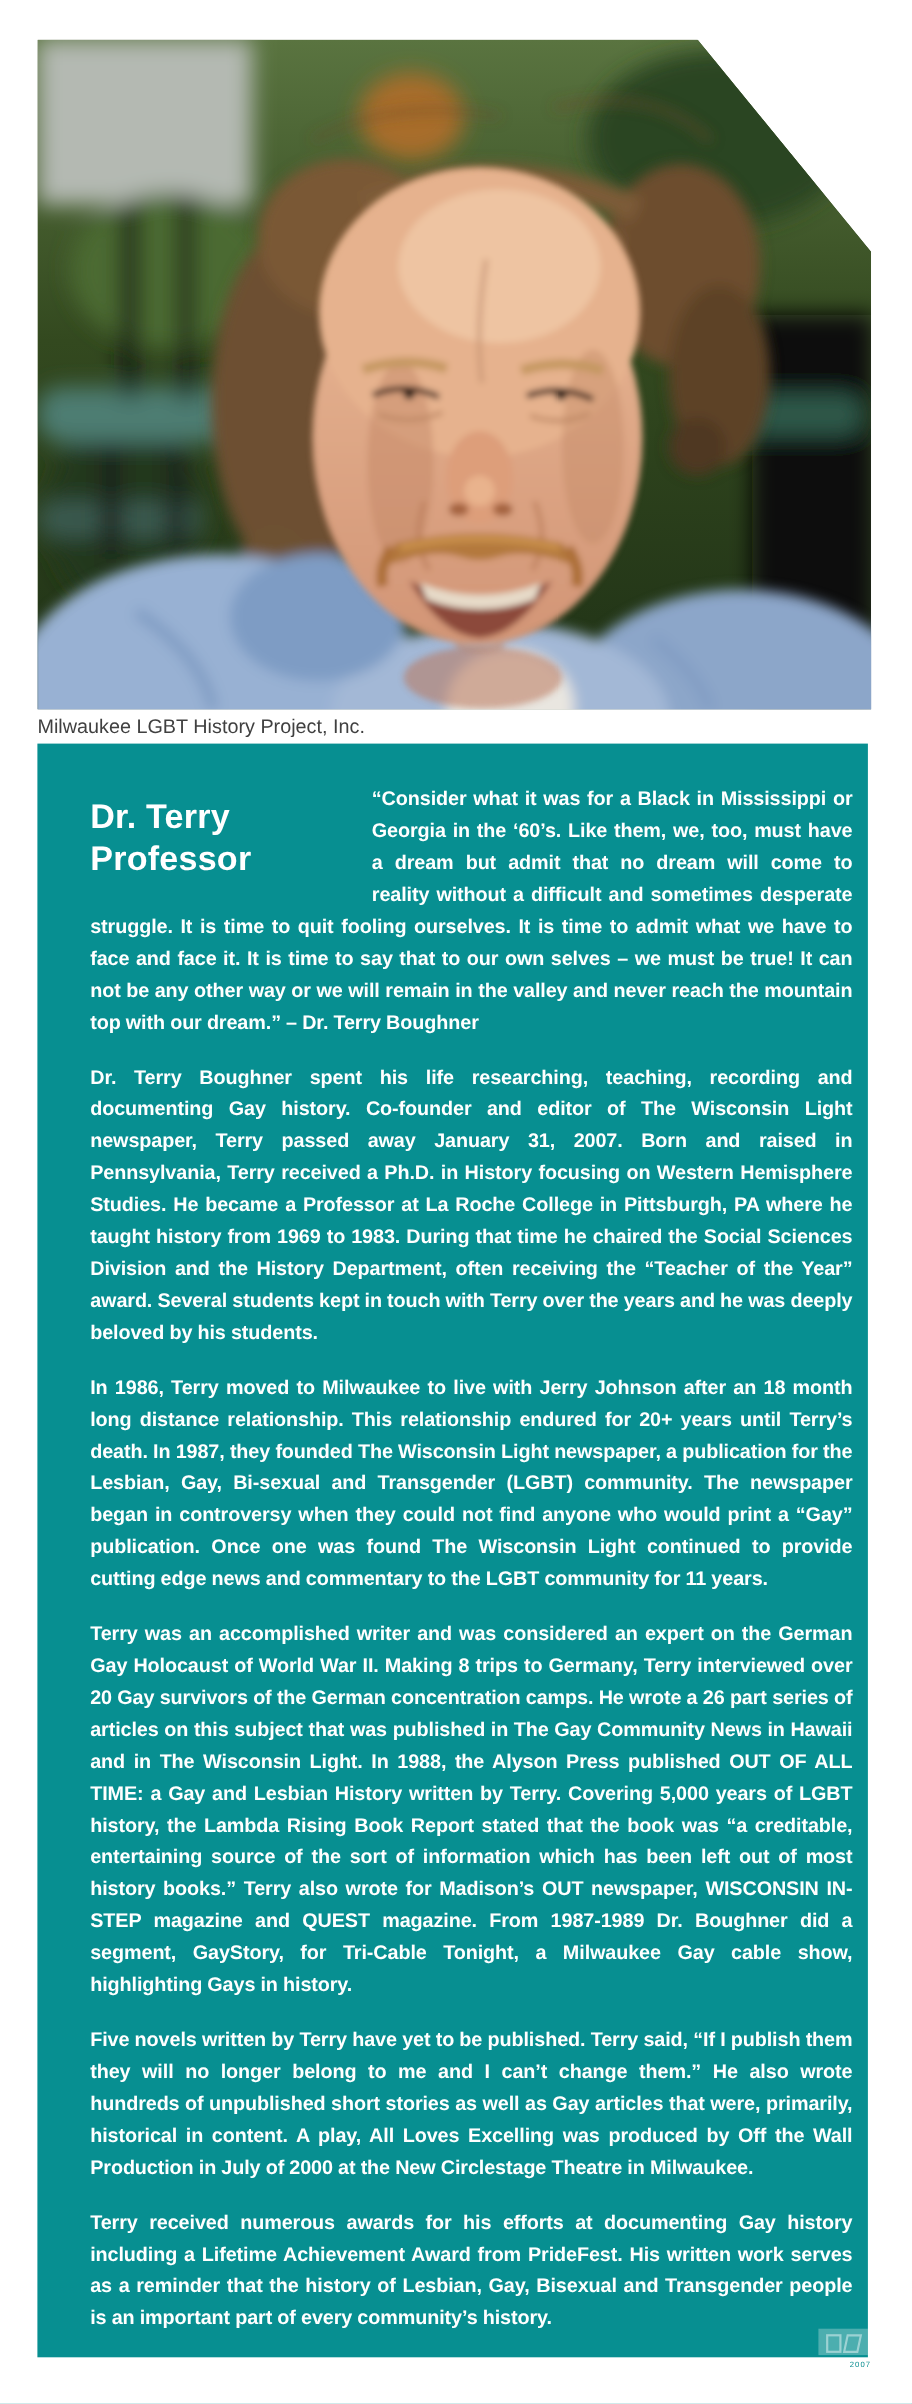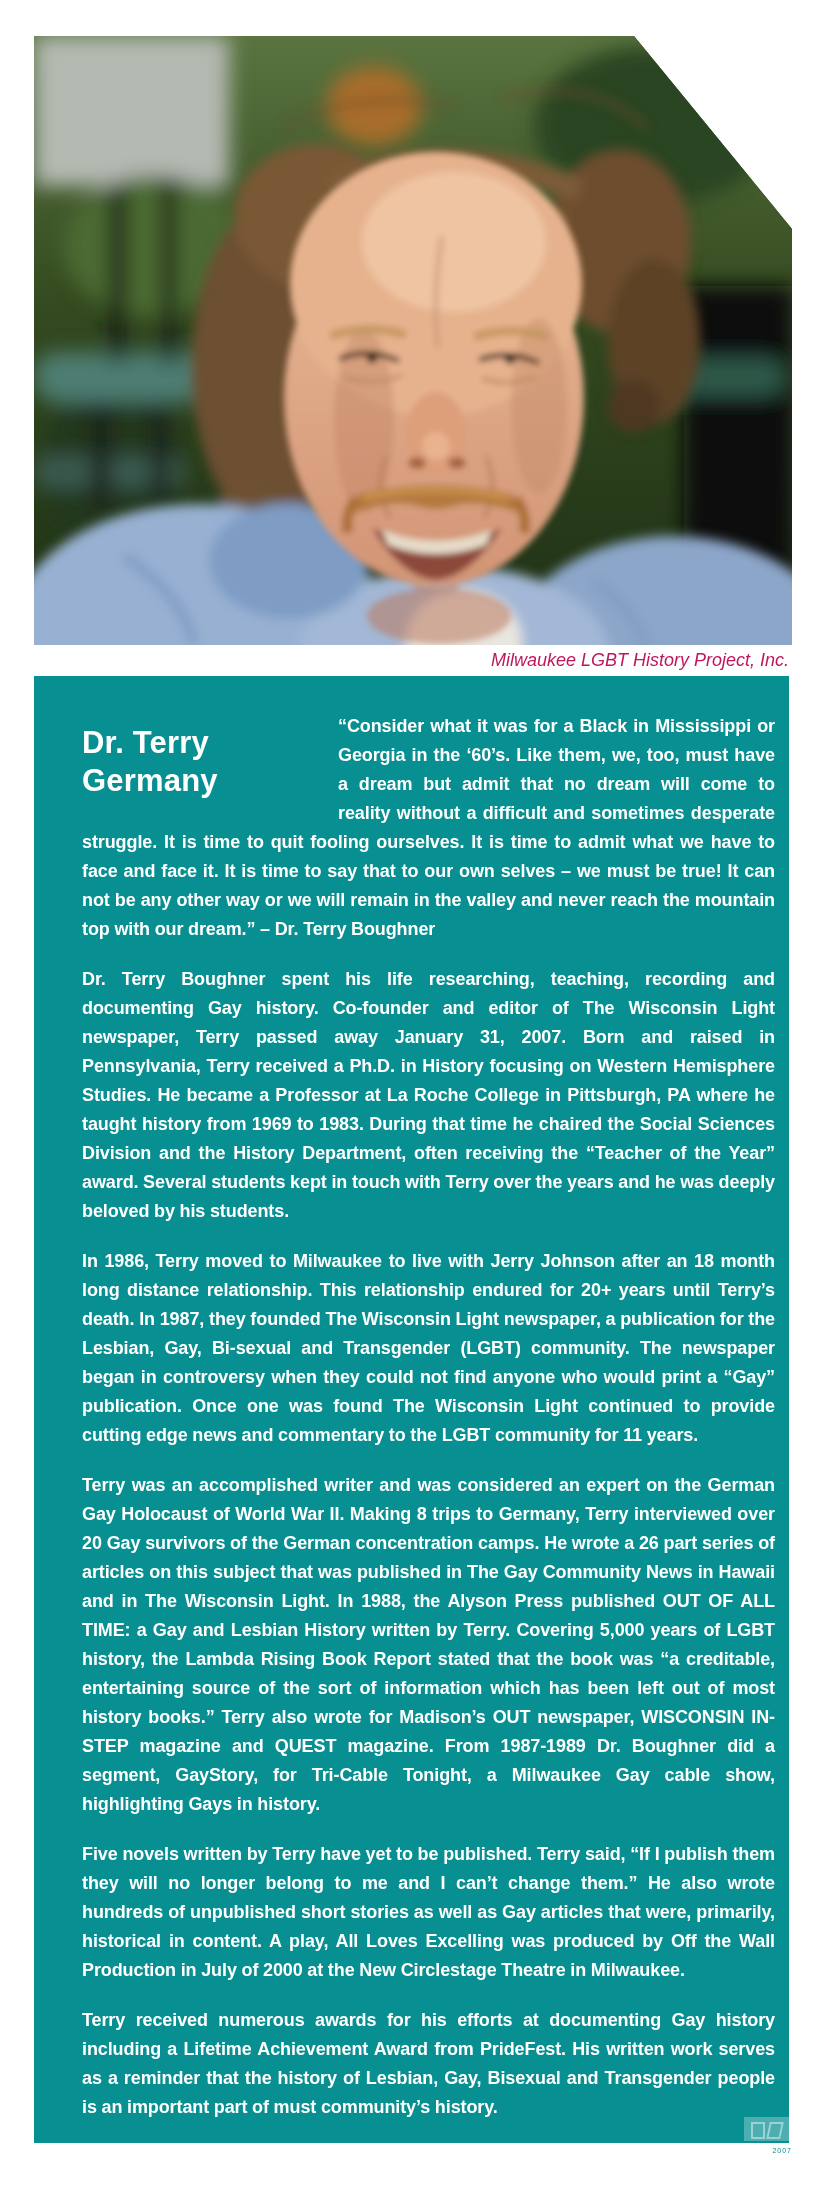--- a/index.html
+++ b/index.html
@@ -10,21 +10,21 @@
   
   .photo{
     position:absolute;left:34px;top:36px;width:758px;height:609px;
     clip-path:polygon(0 0,600px 0,758px 193px,758px 609px,0 609px);
     background:#33491f;
   }
   .photo svg{display:block;width:758px;height:609px;}
   
   .credit{
     position:absolute;left:34px;top:647px;width:755px;
-    text-align:right;font-style:italic;font-size:18px;line-height:26px;color:#be185d;
+    text-align:left;font-size:18px;line-height:26px;color:#404040;
   }
   
   .teal{
     position:absolute;left:34px;top:676px;width:755px;height:1467px;
     box-sizing:border-box;padding:36px 14px 0 48px;
     color:#ffffff;overflow:hidden;
   }
   .quote-block::after{content:"";display:block;clear:both;}
   .title-float{float:left;width:256px;height:110px;box-sizing:border-box;padding-top:12px;}
   .title-line{font-size:31px;font-weight:bold;line-height:38px;letter-spacing:.2px;}
@@ -153,30 +153,30 @@
       </g>
     </svg>
   </div>
 
   <div class="credit">Milwaukee LGBT History Project, Inc.</div>
 
   <section class="teal" style="background:#078F91">
     <div class="quote-block">
       <div class="title-float">
         <div class="title-line">Dr. Terry</div>
-        <div class="title-line">Germany</div>
+        <div class="title-line">Professor</div>
       </div>
       <p class="quote">“Consider what it was for a Black in Mississippi or Georgia in the ‘60’s. Like them, we, too, must have a dream but admit that no dream will come to reality without a difficult and sometimes desperate struggle. It is time to quit fooling ourselves. It is time to admit what we have to face and face it. It is time to say that to our own selves – we must be true! It can not be any other way or we will remain in the valley and never reach the mountain top with our dream.” – Dr. Terry Boughner</p>
     </div>
 
     <p class="body">Dr. Terry Boughner spent his life researching, teaching, recording and documenting Gay history. Co-founder and editor of The Wisconsin Light newspaper, Terry passed away January 31, 2007. Born and raised in Pennsylvania, Terry received a Ph.D. in History focusing on Western Hemisphere Studies. He became a Professor at La Roche College in Pittsburgh, PA where he taught history from 1969 to 1983. During that time he chaired the Social Sciences Division and the History Department, often receiving the “Teacher of the Year” award. Several students kept in touch with Terry over the years and he was deeply beloved by his students.</p>
     <p class="body">In 1986, Terry moved to Milwaukee to live with Jerry Johnson after an 18 month long distance relationship. This relationship endured for 20+ years until Terry’s death. In 1987, they founded The Wisconsin Light newspaper, a publication for the Lesbian, Gay, Bi-sexual and Transgender (LGBT) community. The newspaper began in controversy when they could not find anyone who would print a “Gay” publication. Once one was found The Wisconsin Light continued to provide cutting edge news and commentary to the LGBT community for 11 years.</p>
     <p class="body">Terry was an accomplished writer and was considered an expert on the German Gay Holocaust of World War II. Making 8 trips to Germany, Terry interviewed over 20 Gay survivors of the German concentration camps. He wrote a 26 part series of articles on this subject that was published in The Gay Community News in Hawaii and in The Wisconsin Light. In 1988, the Alyson Press published OUT OF ALL TIME: a Gay and Lesbian History written by Terry. Covering 5,000 years of LGBT history, the Lambda Rising Book Report stated that the book was “a creditable, entertaining source of the sort of information which has been left out of most history books.” Terry also wrote for Madison’s OUT newspaper, WISCONSIN IN-STEP magazine and QUEST magazine. From 1987-1989 Dr. Boughner did a segment, GayStory, for Tri-Cable Tonight, a Milwaukee Gay cable show, highlighting Gays in history.</p>
     <p class="body">Five novels written by Terry have yet to be published. Terry said, “If I publish them they will no longer belong to me and I can’t change them.” He also wrote hundreds of unpublished short stories as well as Gay articles that were, primarily, historical in content. A play, All Loves Excelling was produced by Off the Wall Production in July of 2000 at the New Circlestage Theatre in Milwaukee.</p>
-    <p class="body">Terry received numerous awards for his efforts at documenting Gay history including a Lifetime Achievement Award from PrideFest.  His written work serves as a reminder that the history of Lesbian, Gay, Bisexual and Transgender people is an important part of must community’s history.</p>
+    <p class="body">Terry received numerous awards for his efforts at documenting Gay history including a Lifetime Achievement Award from PrideFest.  His written work serves as a reminder that the history of Lesbian, Gay, Bisexual and Transgender people is an important part of every community’s history.</p>
 
     <div class="sources">Sources: www.mkelgbthist.org QLife vol.3 Issue 3</div>
 
     <div class="wm">
         <i class="g1"></i>
         <i class="g2"></i>
       </div>
   </section>
 
   <div class="year">2007</div>

